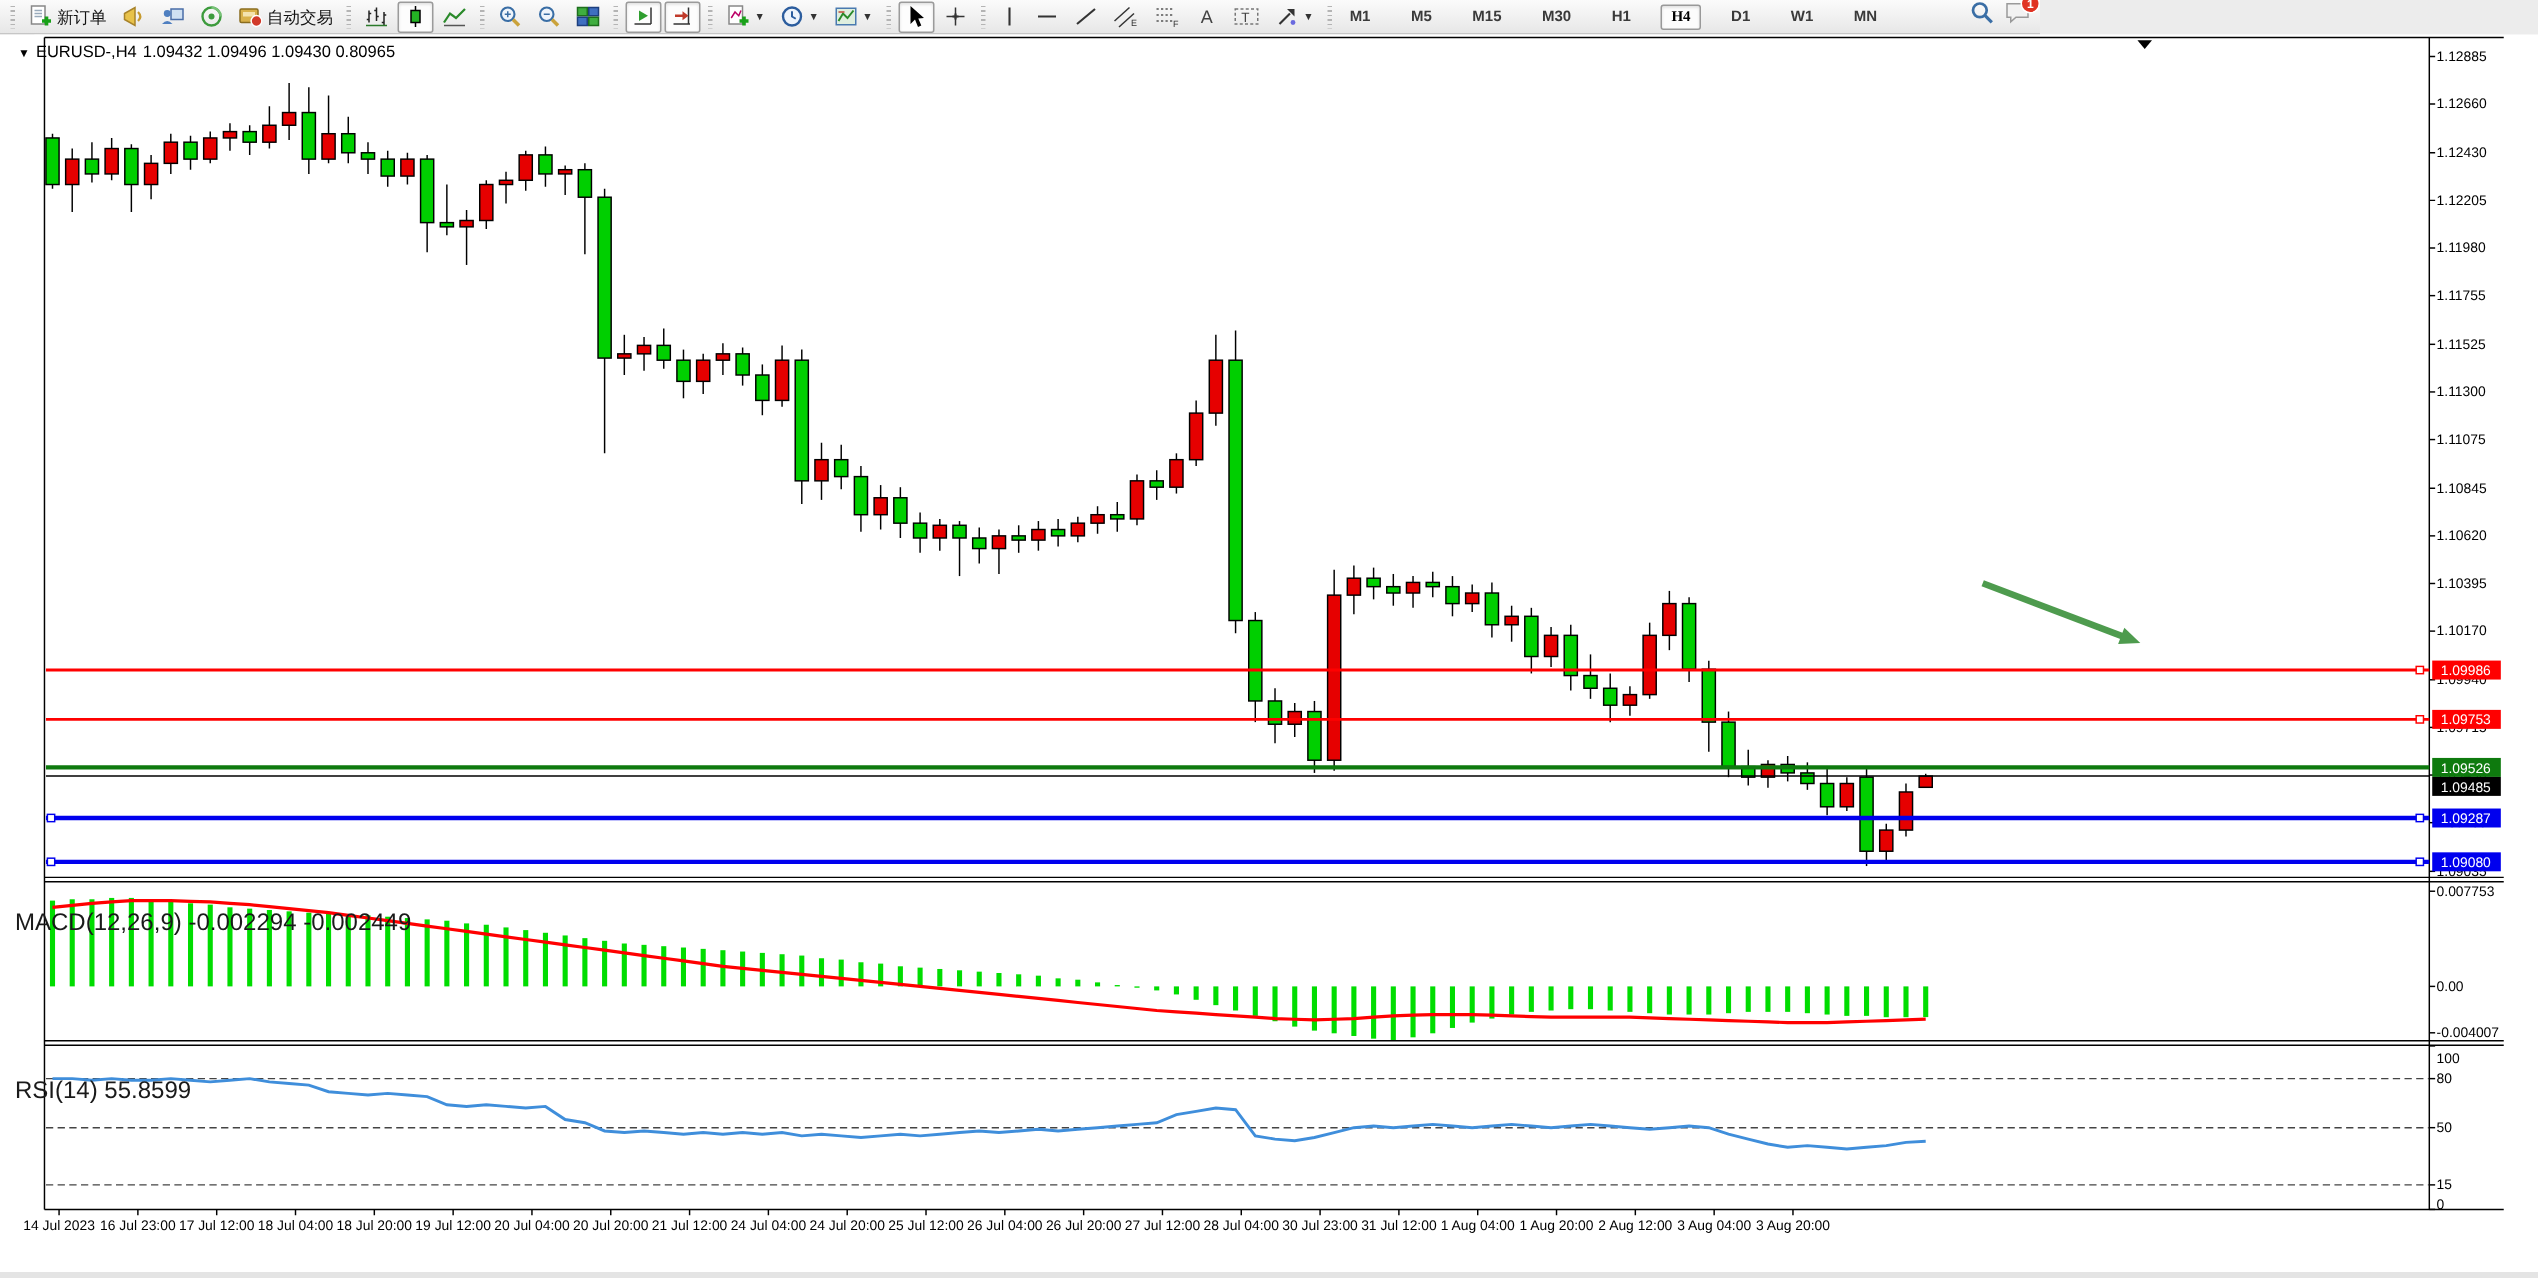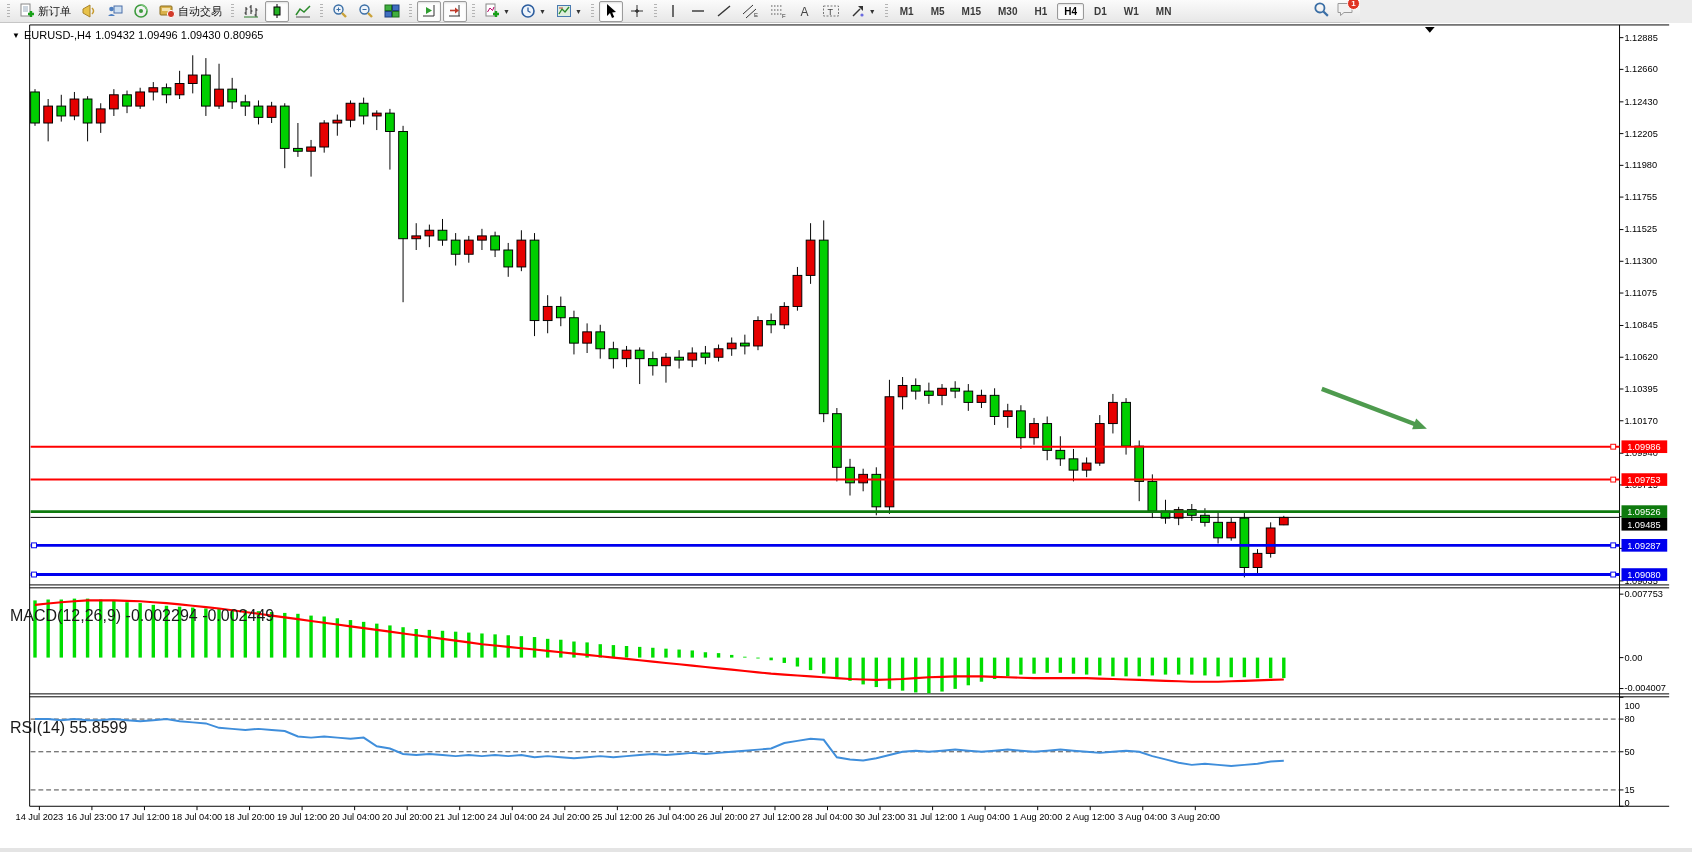--- a/index.html
+++ b/index.html
@@ -5,21 +5,21 @@
   html,body{margin:0;padding:0;}
   body{width:1692px;height:852px;background:#ececec;font-family:"Liberation Sans",sans-serif;overflow:hidden;position:relative;}
   
   .toolbar{position:absolute;top:0;left:0;width:1360px;height:23px;background:linear-gradient(#fbfbfb,#e7e7e7);border-bottom:1px solid #c6c6c6;display:flex;align-items:center;padding:0 4px;gap:2px;box-sizing:border-box;}
   .grip{width:3px;height:15px;margin:0 3px;background-image:repeating-linear-gradient(180deg,#b4b4b4 0 1px,transparent 1px 3px);flex:none;}
   .tbtn{display:flex;align-items:center;gap:3px;height:19px;padding:0 3px;border:1px solid transparent;border-radius:2px;font-size:11px;color:#111;flex:none;cursor:default;}
   .tbtn.active{background:#fdfdfd;border-color:#9b9b9b;box-shadow:inset 0 1px 2px rgba(0,0,0,.12);}
   .tbtn svg{display:block;}
   .caret{font-size:7px;color:#333;line-height:1;}
   .tf{font-size:10px;font-weight:bold;color:#3a3a3a;padding:2px 6px;border:1px solid transparent;border-radius:2px;flex:none;}
-  .tf.active{background:#fcfcfc;border-color:#999;box-shadow:inset 0 1px 2px rgba(0,0,0,.12);color:#000;}
+  .tf.active{background:#fcfcfc;border-color:#999;box-shadow:inset 0 1px 2px rgba(0,0,0,.12);color:#000;font-family:Liberation Serif, serif;}
   .right-cluster{margin-left:auto;display:flex;align-items:center;gap:6px;padding-right:2px;}
   .chatwrap{position:relative;}
   .badge{position:absolute;top:-4px;right:-6px;background:#e03323;color:#fff;font-size:8px;font-weight:bold;border-radius:50%;width:11px;height:11px;display:flex;align-items:center;justify-content:center;border:1px solid #fff;}
   
   .chart{position:absolute;top:23px;left:0;width:1692px;height:829px;background:#fff;}
   .chart svg{position:absolute;top:0;left:0;}
   .overlay{position:absolute;font-size:11px;color:#000;white-space:nowrap;display:flex;gap:4px;align-items:center;}
   .overlay .tri{font-size:8px;color:#000;}
   .pane-label{position:absolute;font-size:16px;color:#1a1a1a;white-space:nowrap;}
   .bottom-strip{position:absolute;left:0;bottom:0;width:1692px;height:4px;background:#e4e4e4;}
@@ -272,21 +272,21 @@
           <path d="M3 13 L10 6" stroke="#333" stroke-width="1.4"></path>
           <polygon points="8,3 13,3 13,8" fill="#333"></polygon>
           <circle cx="12" cy="12" r="1.6" fill="#6a6adf"></circle>
         </svg>
       </span>
     <span class="caret">▼</span>
   </div>
 
   <div class="grip"></div>
 
-  <div id="tf-row" style="display:flex;align-items:center;gap:3px;">
+  <div id="tf-row" style="display:flex;align-items:center;gap:13px;">
       <div class="tf">M1</div>
       <div class="tf">M5</div>
       <div class="tf">M15</div>
       <div class="tf">M30</div>
       <div class="tf">H1</div>
       <div class="tf active">H4</div>
       <div class="tf">D1</div>
       <div class="tf">W1</div>
       <div class="tf">MN</div>
     </div>

